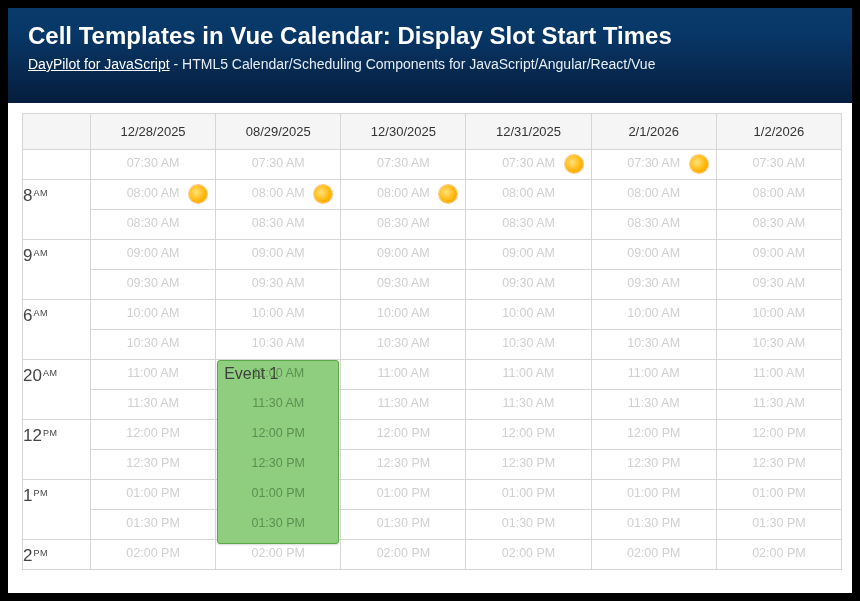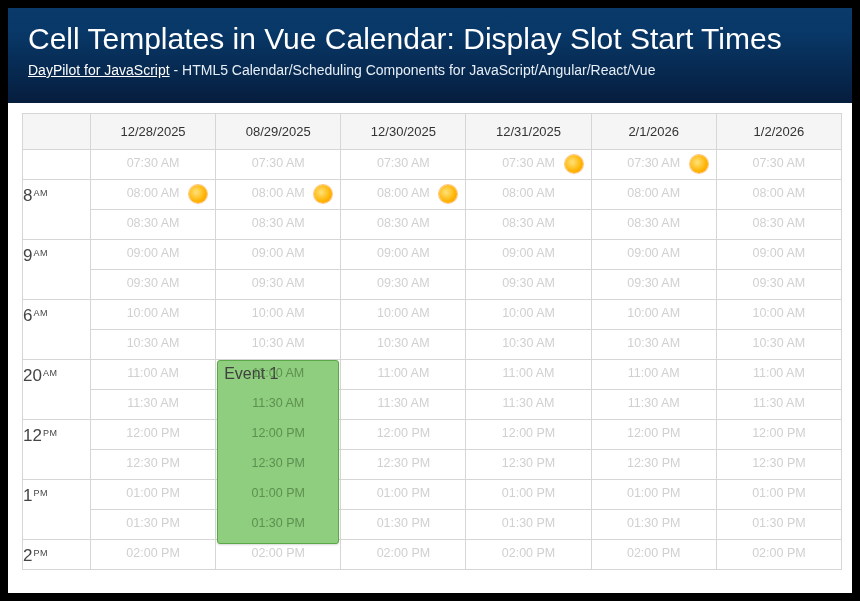--- a/index.html
+++ b/index.html
@@ -8,21 +8,21 @@
     width:860px; height:601px; background:#000; padding:8px;
   }
   .inner {
     width:844px; height:585px; background:#fff; overflow:hidden; position:relative;
   }
   .header {
     background: linear-gradient(180deg, #0a3a6a 0%, #083868 25%, #061d3d 100%);
     color:#fff; padding:14px 20px 12px 20px; height:95px;
   }
   .header h1 {
-    margin:0 0 6px 0; font-size:30px; font-weight:400;
+    margin:0 0 6px 0; font-size:24px; font-weight:700;
   }
   .header .sub {
     font-size:14px; color:#e6eef7;
   }
   .header .sub a {
     color:#fff; text-decoration:underline;
   }
   .cal-wrap {
     padding:10px 10px 12px 14px;
   }

